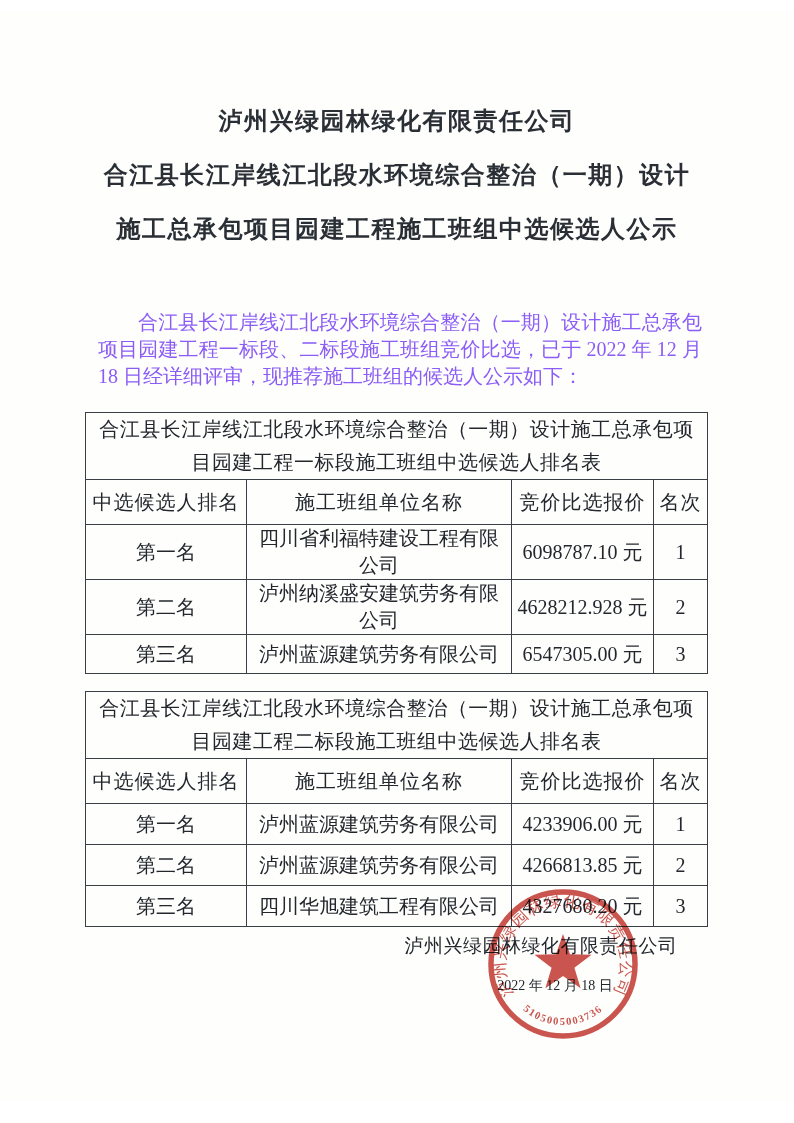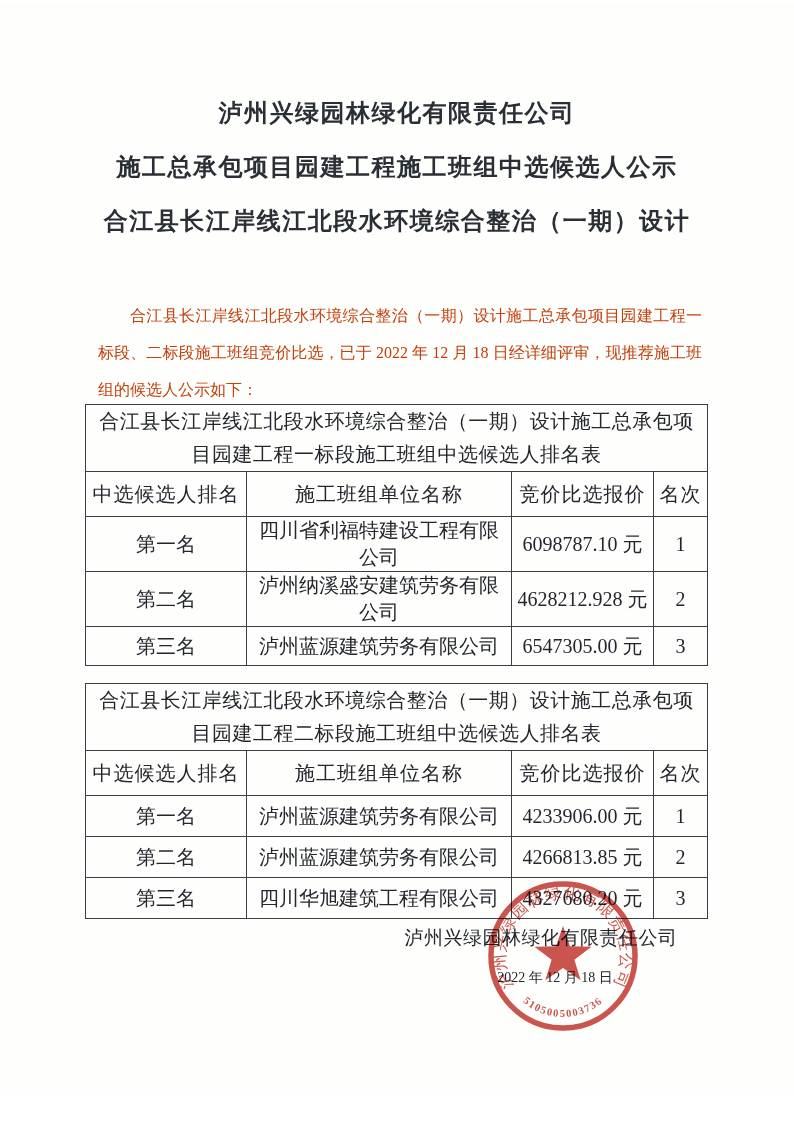--- a/index.html
+++ b/index.html
@@ -1,20 +1,20 @@
 <!DOCTYPE html>
 <html><head>
 <meta charset="utf-8">
 <style>
   html, body { margin: 0; padding: 0; background: #ffffff; }
   .page {
     position: relative;
     width: 794px;
     height: 1089px;
-    margin: 4px auto;
+    margin: 12px auto;
     background: #fefefd;
     font-family: "Liberation Serif", "DejaVu Serif", serif;
     color: #1e2228;
     overflow: hidden;
   }
 
   
   .title-block {
     position: absolute;
     top: 82px;
@@ -29,25 +29,25 @@
     letter-spacing: 1.5px;
     color: #2a2f36;
   }
 
   
   .body-par {
     position: absolute;
     top: 277px;
     left: 98px;
     width: 604px;
-    font-size: 16px;
-    line-height: 37px;
+    font-size: 20px;
+    line-height: 27px;
     text-align: justify;
     text-indent: 2em;
-    color: #c2410c;
+    color: #8b5cf6;
   }
 
   
   table.rank-table {
     position: absolute;
     left: 85px;
     width: 622px;
     border-collapse: collapse;
     table-layout: fixed;
     font-size: 20px;
@@ -122,22 +122,22 @@
     background: #cccccc;
   }
 </style>
 </head>
 <body>
 
 <div class="page">
 
   <div class="title-block">
     <div class="title-line">泸州兴绿园林绿化有限责任公司</div>
+    <div class="title-line">合江县长江岸线江北段水环境综合整治（一期）设计</div>
     <div class="title-line">施工总承包项目园建工程施工班组中选候选人公示</div>
-    <div class="title-line">合江县长江岸线江北段水环境综合整治（一期）设计</div>
   </div>
 
   <p class="body-par">合江县长江岸线江北段水环境综合整治（一期）设计施工总承包项目园建工程一标段、二标段施工班组竞价比选，已于 2022 年 12 月 18 日经详细评审，现推荐施工班组的候选人公示如下：</p>
 
   <table class="rank-table" id="table-1">
     <colgroup>
         <col class="c1">
         <col class="c2">
         <col class="c3">
         <col class="c4">

